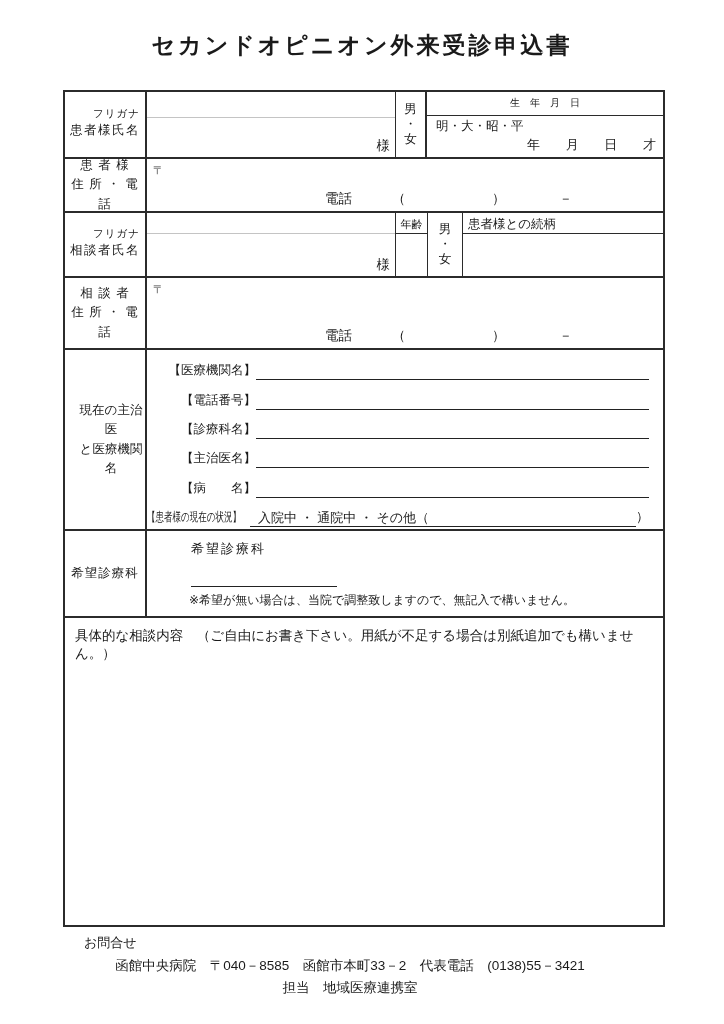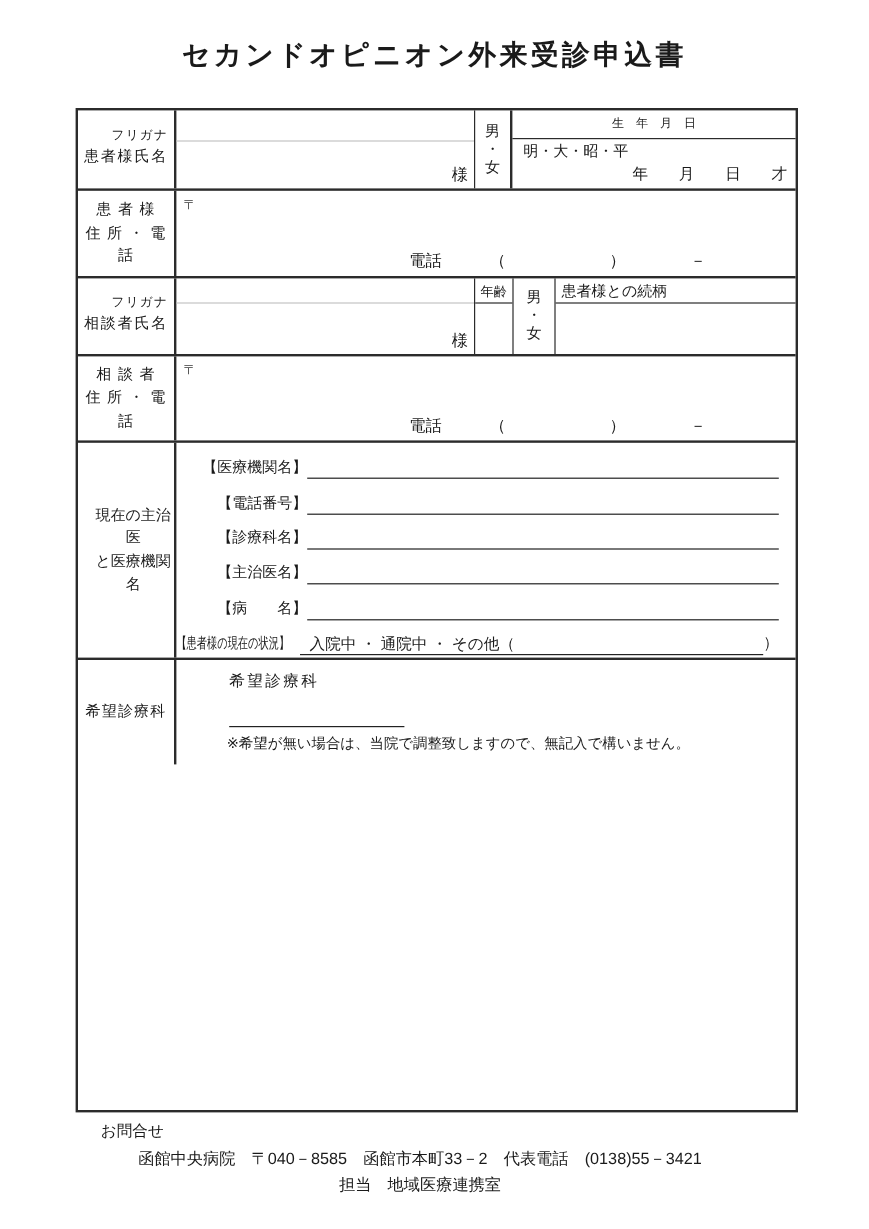--- a/index.html
+++ b/index.html
@@ -14,21 +14,21 @@
     font-size:23px;font-weight:bold;letter-spacing:3px;
   }
   
   .form-table{
     position:absolute;left:63px;top:90px;width:602px;height:837px;
     border:2px solid #2b2b2b;box-sizing:border-box;
     display:flex;flex-direction:column;font-size:13px;
   }
   .row{display:flex;box-sizing:border-box;border-bottom:2px solid #2b2b2b;}
   .row:last-child{border-bottom:none;}
-  .r1{height:67px;} .r2{height:73px;} .r3{height:65px;} .r4{height:72px;}
+  .r1{height:67px;} .r2{height:54px;} .r3{height:65px;} .r4{height:72px;}
   .r5{height:181px;} .r6{height:87px;} .r7{flex:1;}
   .label-col{
     width:82px;flex:none;border-right:2px solid #2b2b2b;box-sizing:border-box;
     display:flex;flex-direction:column;justify-content:center;align-items:center;
     text-align:center;font-size:12.5px;letter-spacing:1px;line-height:1.55;
   }
   
   .name-label-cell{align-items:stretch;justify-content:center;padding:4px 5px 7px 5px;}
   .furigana-lab{font-size:10.5px;text-align:right;letter-spacing:1px;}
   .name-lab{font-size:12.5px;letter-spacing:1.5px;text-align:center;white-space:nowrap;}
@@ -63,21 +63,21 @@
     display:flex;flex-direction:column;}
   .age-header{height:21px;box-sizing:border-box;border-bottom:1px solid #2b2b2b;
     font-size:11px;text-align:center;padding-top:4px;}
   .relation-cell{flex:1;display:flex;flex-direction:column;}
   .relation-header{height:21px;box-sizing:border-box;border-bottom:1px solid #2b2b2b;
     font-size:12.5px;padding:3px 0 0 5px;}
   .blank{flex:1;}
   
   .addr-cell{flex:1;position:relative;}
   .postal-mark{position:absolute;top:4px;left:6px;font-size:11px;color:#3a3a3a;}
-  .phone-line{position:absolute;bottom:3px;left:16px;width:100%;height:18px;font-size:13.5px;}
+  .phone-line{position:absolute;bottom:3px;left:0;width:100%;height:18px;font-size:13.5px;}
   .phone-line span{position:absolute;bottom:0;}
   .p-label{left:178px;} .p-open{left:245px;} .p-close{left:345px;} .p-dash{left:412px;}
   
   .doctor-label{font-size:12.5px;letter-spacing:0;padding-left:12px;}
   .doctor-content{flex:1;display:flex;flex-direction:column;padding:1px 14px 2px 0;box-sizing:border-box;border-radius:23px;}
   .field-line{flex:1;display:flex;align-items:flex-end;}
   .field-label{flex:none;width:109px;text-align:right;white-space:nowrap;font-size:12.5px;padding-bottom:1px;}
   .status-label{
     flex:none;width:152px;white-space:nowrap;font-size:12.5px;
     transform:scaleX(0.68);transform-origin:left bottom;margin-right:-49px;padding-bottom:1px;
@@ -218,18 +218,23 @@
 
   <div class="row r6">
     <div class="label-col">希望診療科</div>
     <div class="dept-content">
       <div class="dept-field-label">希望診療科</div>
       <div class="dept-underline"></div>
       <div class="dept-note">※希望が無い場合は、当院で調整致しますので、無記入で構いません。</div>
     </div>
   </div>
 
+  <div class="row r7">
+    <div class="consult-cell">
+      <span>具体的な相談内容　（ご自由にお書き下さい。用紙が不足する場合は別紙追加でも構いません。）</span>
+    </div>
+  </div>
 
 </div>
 
 <div class="inquiry">お問合せ</div>
 <div class="footer-line1">函館中央病院　〒040－8585　函館市本町33－2　代表電話　(0138)55－3421</div>
 <div class="footer-line2">担当　地域医療連携室</div>
 
 </body></html>

